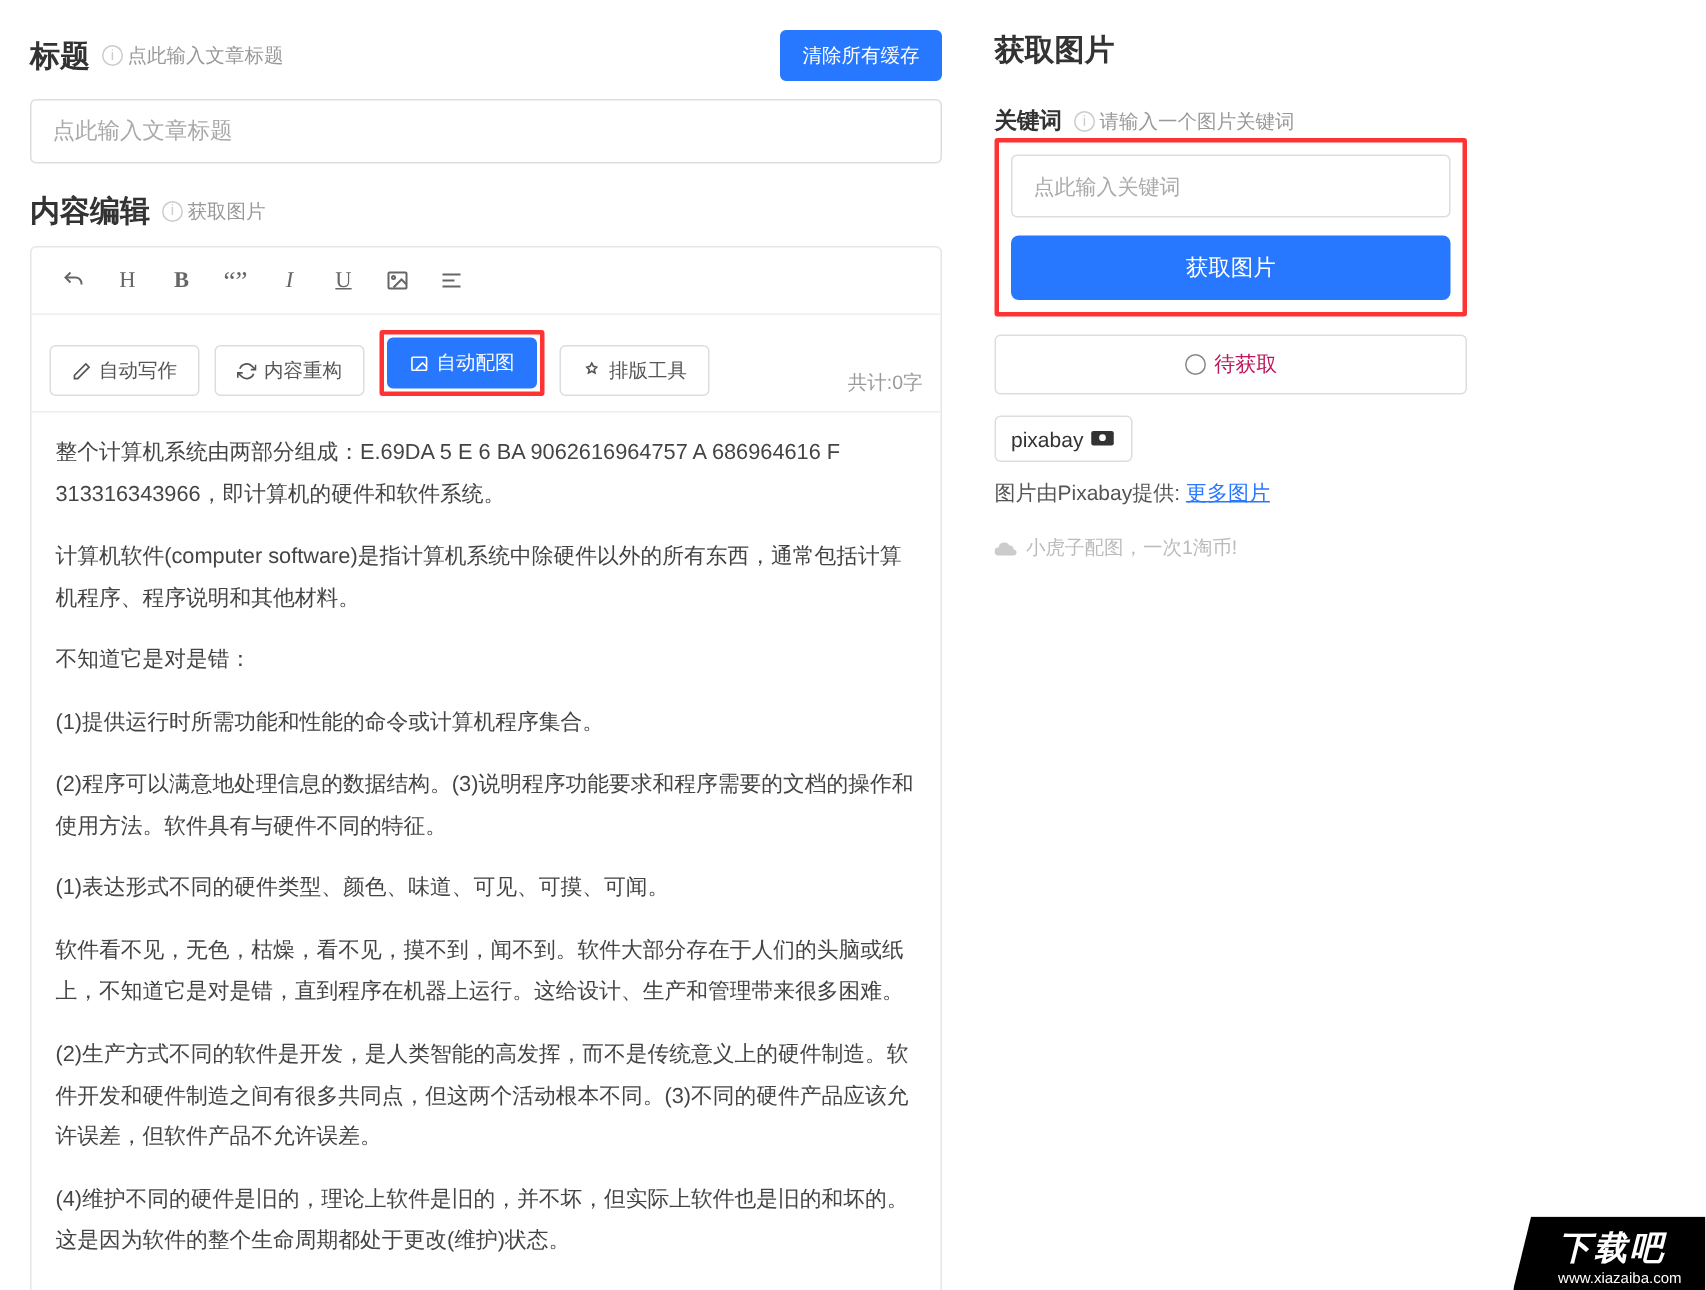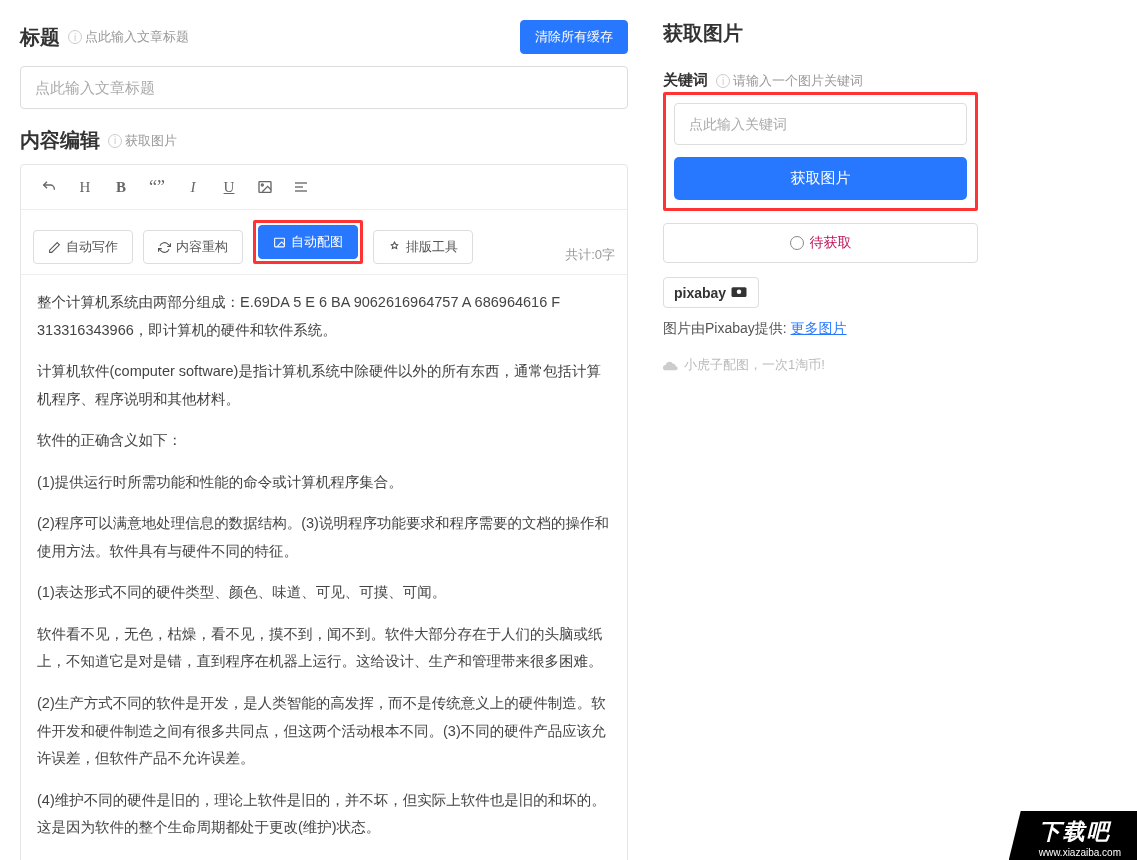--- a/index.html
+++ b/index.html
@@ -143,21 +143,21 @@
             </svg>
           <span>排版工具</span>
         </button>
         <span class="spacer"></span>
         <span class="count-text">共计:0字</span>
       </div>
 
       <div class="editor-content">
         <p>整个计算机系统由两部分组成：E.69DA 5 E 6 BA 9062616964757 A 686964616 F 313316343966，即计算机的硬件和软件系统。</p>
         <p>计算机软件(computer software)是指计算机系统中除硬件以外的所有东西，通常包括计算机程序、程序说明和其他材料。</p>
-        <p>软件的正确含义如下：</p>
+        <p>不知道它是对是错：</p>
         <p>(1)提供运行时所需功能和性能的命令或计算机程序集合。</p>
         <p>(2)程序可以满意地处理信息的数据结构。(3)说明程序功能要求和程序需要的文档的操作和使用方法。软件具有与硬件不同的特征。</p>
         <p>(1)表达形式不同的硬件类型、颜色、味道、可见、可摸、可闻。</p>
         <p>软件看不见，无色，枯燥，看不见，摸不到，闻不到。软件大部分存在于人们的头脑或纸上，不知道它是对是错，直到程序在机器上运行。这给设计、生产和管理带来很多困难。</p>
         <p>(2)生产方式不同的软件是开发，是人类智能的高发挥，而不是传统意义上的硬件制造。软件开发和硬件制造之间有很多共同点，但这两个活动根本不同。(3)不同的硬件产品应该允许误差，但软件产品不允许误差。</p>
         <p>(4)维护不同的硬件是旧的，理论上软件是旧的，并不坏，但实际上软件也是旧的和坏的。这是因为软件的整个生命周期都处于更改(维护)状态。</p>
       </div>
     </div>
   </div>
 
@@ -178,21 +178,21 @@
       <input class="side-input" placeholder="点此输入关键词" style="">
       <button class="btn-primary-lg">获取图片</button>
     </div>
 
     <button class="status-btn">
       <span class="circle-icon"></span>
       <span>待获取</span>
     </button>
 
     <div class="pixabay-badge">
-      <span style="font-weight:700;">pixabay</span>
+      <span style="font-weight:400;">pixabay</span>
       <span class="cam">
         <svg width="18" height="14" viewBox="0 0 24 18" fill="currentColor">
             <rect x="2" y="4" width="20" height="13" rx="2"></rect>
             <circle cx="12" cy="10" r="3" fill="#fff"></circle>
           </svg>
       </span>
     </div>
 
     <div class="provider-row">
       <span>图片由Pixabay提供:</span>

